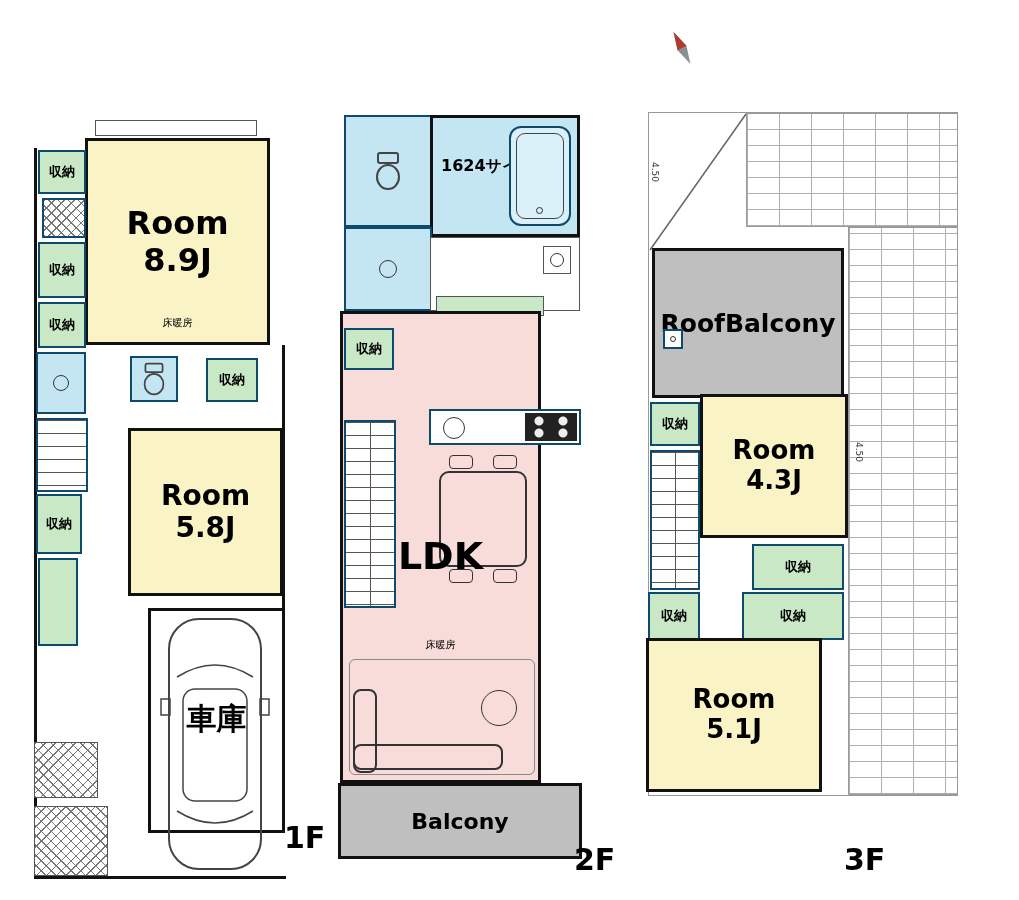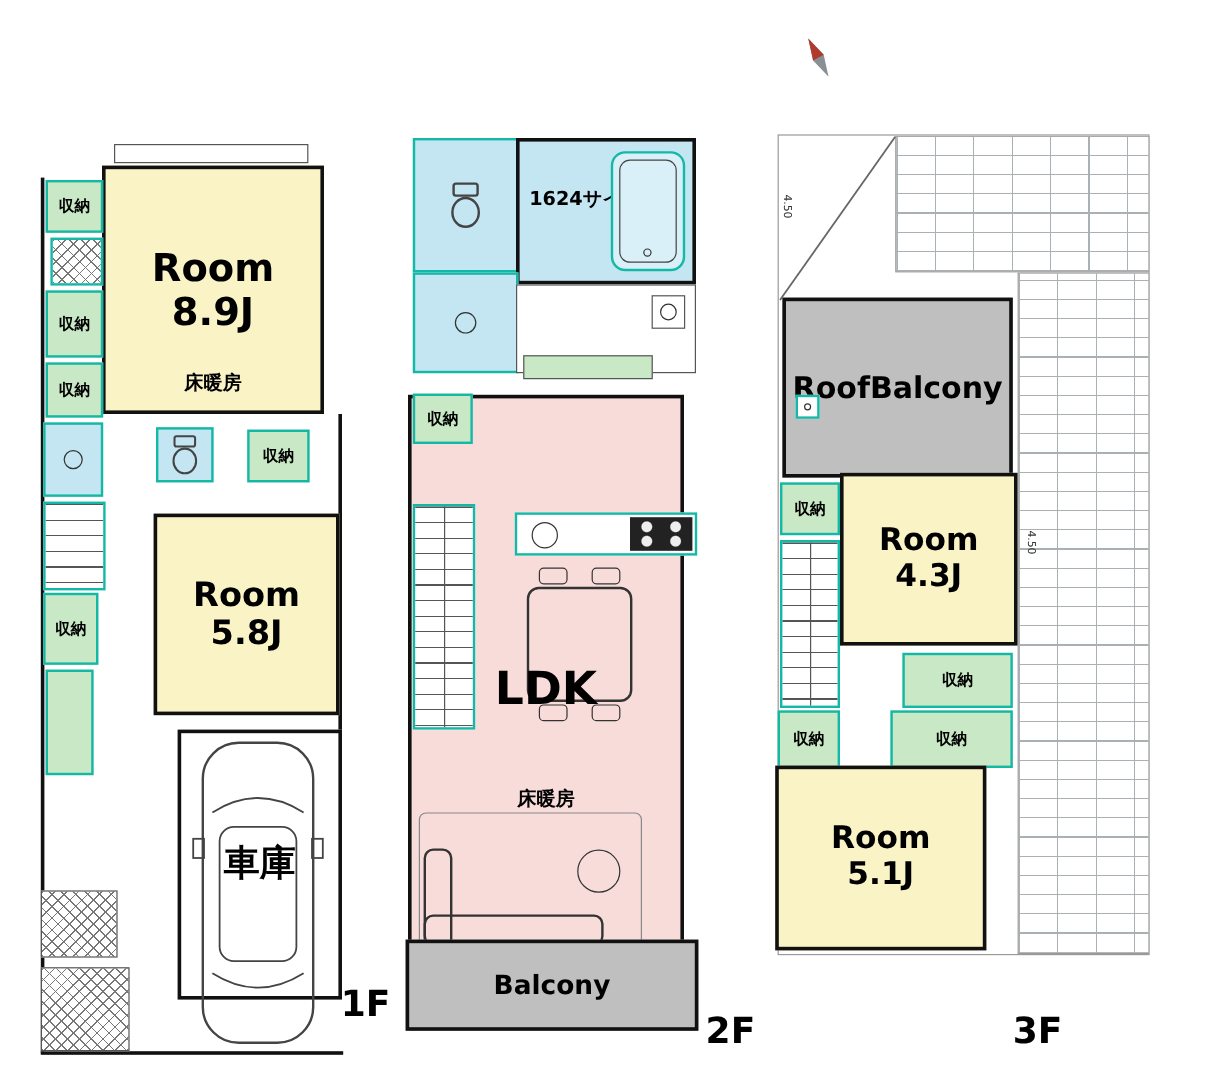--- a/index.html
+++ b/index.html
@@ -1,34 +1,34 @@
 <!DOCTYPE html>
 <html><head>
 <meta charset="utf-8">
 <style>
   *{box-sizing:border-box;margin:0;padding:0}
   body{position:relative;width:1019px;height:900px;background:#ffffff;overflow:hidden;
        font-family:"DejaVu Sans","Liberation Sans",sans-serif;color:#000}
   .abs{position:absolute}
   .w3{border:3px solid #111}
-  .w2{border:2px solid #14b8a6}
+  .w2{border:2px solid #0c4a6e}
   .w1{border:1px solid #555}
   .yellow{background:#FAF3C6}
   .green{background:#C9E8C5}
   .blue{background:#C3E6F2}
   .pink{background:#F8DCDA}
   .gray{background:#BFBFBF}
   .center{display:flex;align-items:center;justify-content:center;text-align:center}
   .col{flex-direction:column}
   .storage{font-size:13px;font-weight:bold}
   .flabel{font-size:30px;font-weight:bold}
   .rname-xl{font-size:32px;font-weight:bold;line-height:1.15}
   .rname-l{font-size:28px;font-weight:bold;line-height:1.15}
   .rname-m{font-size:26px;font-weight:bold;line-height:1.15}
-  .note{font-size:16px;font-weight:bold}
+  .note{font-size:10px;font-weight:normal}
   .treads{background-image:repeating-linear-gradient(to bottom,#555 0 1px,transparent 1px 13px);background-color:#fff}
   .hatch{background-image:repeating-linear-gradient(45deg,#777 0 1px,transparent 1px 7px),
                           repeating-linear-gradient(135deg,#777 0 1px,transparent 1px 7px);background-color:#fff}
   .brick{background-color:#fff;
          background-image:repeating-linear-gradient(0deg,#aab1b5 0 1px,transparent 1px 16px),
                           repeating-linear-gradient(90deg,#aab1b5 0 1px,transparent 1px 32px)}
   .wallline{background:#111}
   .circle{border:1.5px solid #333;border-radius:50%}
   .dim{font-size:9px;color:#333}
 </style>
@@ -125,21 +125,21 @@
     <div class="circle" style="width:18px;height:18px"></div>
   </div>
 
   <div class="abs w1" style="left:430px;top:237px;width:150px;height:74px;background:#fff">
     <div class="abs w1 center" style="right:8px;top:8px;width:28px;height:28px">
       <div class="circle" style="width:14px;height:14px"></div>
     </div>
   </div>
   <div class="abs w1 green" style="left:436px;top:296px;width:108px;height:20px"></div>
 
-  <div class="abs w3 pink" style="left:340px;top:329px;width:230px;height:472px">
+  <div class="abs w3 pink" style="left:340px;top:311px;width:201px;height:472px">
 
     <div class="abs w2" style="left:86px;top:95px;width:152px;height:36px;background:#fff">
       <div class="abs circle" style="left:12px;top:6px;width:22px;height:22px"></div>
       <div class="abs" style="right:2px;top:2px;width:52px;height:28px;background:
         radial-gradient(circle at 14px 8px,#eee 4px,transparent 5px),
         radial-gradient(circle at 38px 8px,#eee 4px,transparent 5px),
         radial-gradient(circle at 14px 20px,#eee 4px,transparent 5px),
         radial-gradient(circle at 38px 20px,#eee 4px,transparent 5px),#222"></div>
     </div>
 
@@ -162,21 +162,21 @@
 
   <div class="abs w2 green center storage" style="left:344px;top:328px;width:50px;height:42px">収納</div>
   <div class="abs w2 treads" style="left:344px;top:420px;width:52px;height:188px">
     <div class="abs" style="left:50%;top:0;width:1px;height:100%;background:#555"></div>
   </div>
 
   <div class="abs w3 gray center" style="left:338px;top:783px;width:244px;height:76px">
     <div style="font-size:22px;font-weight:600">Balcony</div>
   </div>
 
-  <div class="abs flabel" style="left:588px;top:842px">2F</div>
+  <div class="abs flabel" style="left:574px;top:842px">2F</div>
 </div>
 
 <div>
   <div class="abs" style="left:648px;top:112px;width:310px;height:684px;border:1px solid #999"></div>
 
   <div class="abs brick" style="left:746px;top:113px;width:212px;height:114px;border:1px solid #999"></div>
   <div class="abs brick" style="left:848px;top:227px;width:110px;height:568px;border:1px solid #999"></div>
   <div class="abs" style="left:648px;top:112px;width:100px;height:140px">
     <svg width="100" height="140" viewBox="0 0 100 140">
       <line x1="2" y1="138" x2="98" y2="2" stroke="#666" stroke-width="1.5"></line>

